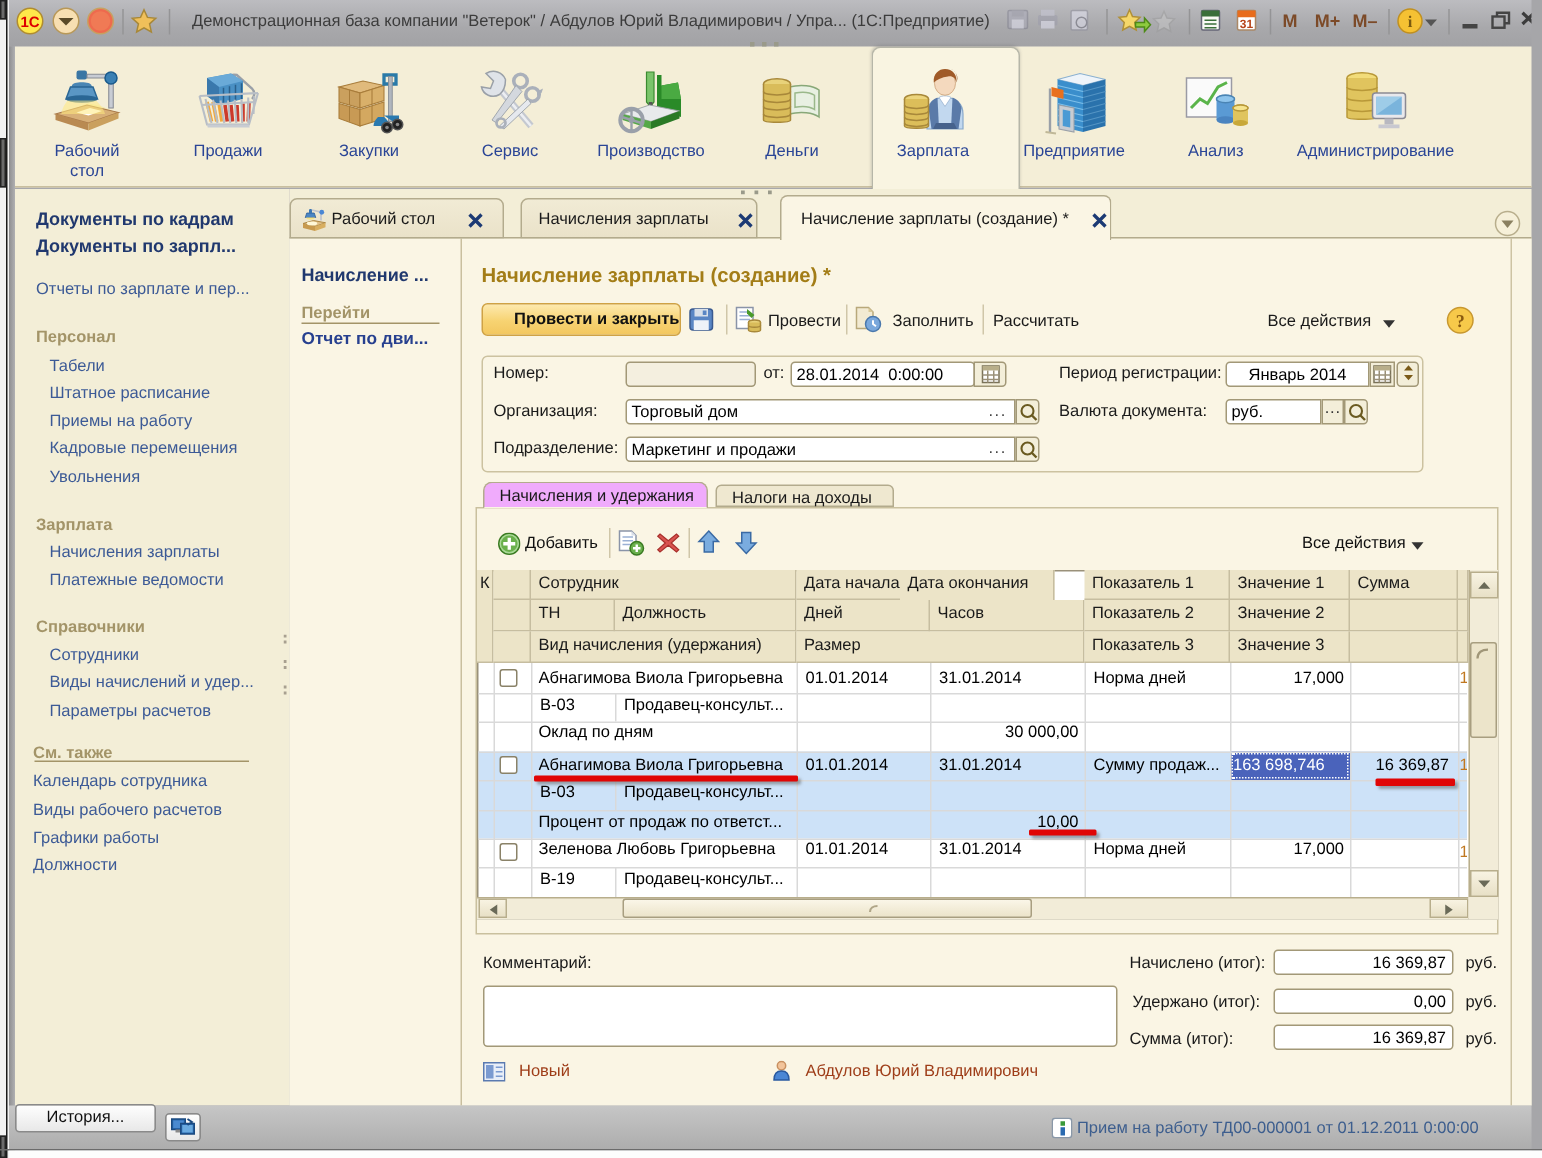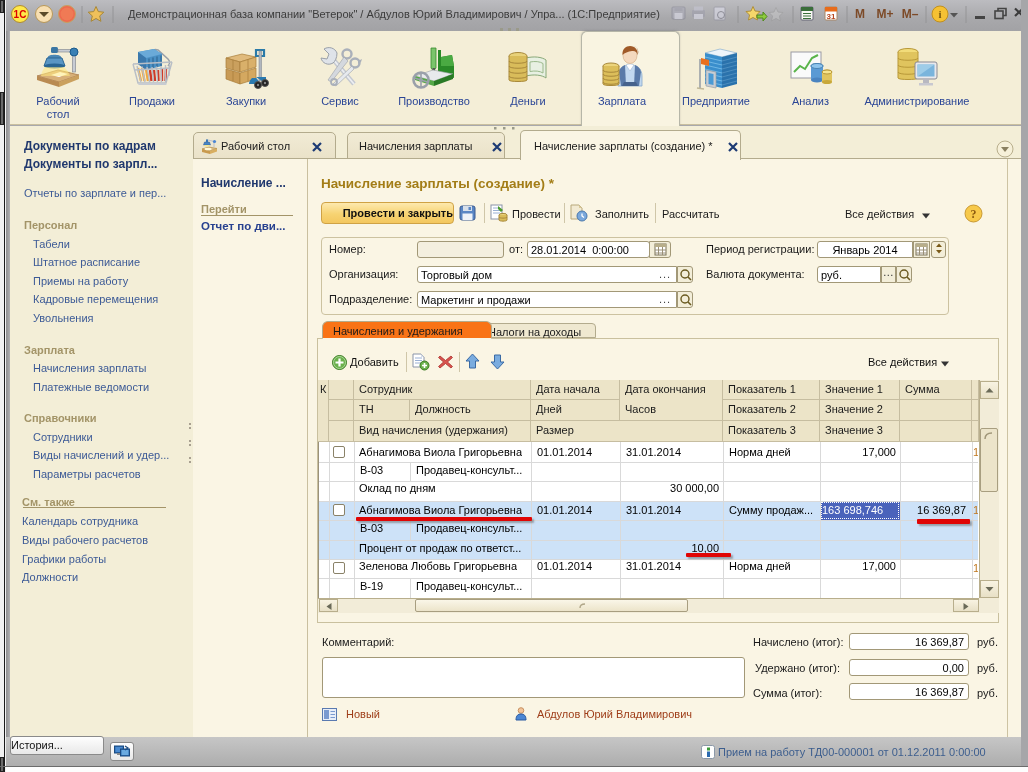--- a/index.html
+++ b/index.html
@@ -59,21 +59,21 @@
   
   .ttab { position:absolute; font-size:11px; color:#1a1a1a; border:1px solid #b3ab8d; border-radius:4px 4px 0 0; }
   #tpanel { left:317px; top:338px; width:682px; height:285px; border:1px solid #c9c09e; background:#faf5e4; }
   .hc { position:absolute; background:#ece4c8; border-right:1px solid #c6bda0; border-bottom:1px solid #c6bda0; font-size:11px; color:#1a1a1a; padding:3px 0 0 5px; overflow:hidden; white-space:nowrap; }
   .bc { position:absolute; font-size:11px; color:#000; white-space:nowrap; overflow:hidden; }
   .gl { position:absolute; background:#d9d9d9; }
   .num { text-align:right; }
 
   
   #statusbar { left:6px; top:737px; width:1015px; height:29px; background:linear-gradient(#c6c6c6,#adadad); }
-  #histbtn { left:10px; top:736px; width:94px; height:19px; background:linear-gradient(#fefefe,#e8e8e8); border:1px solid #8a8a8a; border-radius:3px; font-size:11px; text-align:left; line-height:17px; color:#111; }
+  #histbtn { left:10px; top:736px; width:94px; height:19px; background:linear-gradient(#fefefe,#e8e8e8); border:1px solid #8a8a8a; border-radius:3px; font-size:11px; text-align:center; line-height:17px; color:#111; }
   #histico { left:110px; top:742px; width:24px; height:19px; background:linear-gradient(#fefefe,#e8e8e8); border:1px solid #8a8a8a; border-radius:3px; }
   #stattext { left:718px; top:746px; font-size:11px; color:#3d5e8e; }
 
   .redline { position:absolute; height:4px; background:#e00505; box-shadow:2px 2px 2px rgba(100,100,100,.55); border-radius:1px; z-index:5; }
 </style>
 </head>
 <body>
 <div id="stage">
   <div class="abs" id="window"></div>
   <div class="abs" id="titlebar">
@@ -548,21 +548,21 @@
   <div class="abs flabel" style="left:329px;top:293px">Подразделение:</div>
   <div class="abs finput" style="left:417px;top:291px;width:260px;border-radius:3px 0 0 3px">Маркетинг и продажи</div>
   <div class="abs" style="left:659px;top:293px;font-size:11px;color:#444;letter-spacing:1px">...</div>
   <div class="abs fbtn" style="left:677px;top:291px;width:16px;border-radius:0 3px 3px 0">
     <svg width="13" height="13" style="margin-top:1px">
         <circle cx="6" cy="6" r="4" fill="none" stroke="#6a5a20" stroke-width="1.4"></circle>
         <line x1="9" y1="9" x2="12" y2="12" stroke="#6a5a20" stroke-width="1.6"></line>
       </svg>
   </div>
   <div class="abs" id="tpanel"></div>
-  <div class="abs ttab" style="left:322px;top:321px;width:170px;height:18px;background:#f97316;border-bottom:1px solid #faf5e4;z-index:2;padding:3px 0 0 10px;border-radius:6px 6px 0 0">Начисления и удержания</div>
+  <div class="abs ttab" style="left:322px;top:321px;width:150px;height:18px;background:#f0abfc;border-bottom:1px solid #faf5e4;z-index:2;padding:3px 0 0 10px;border-radius:6px 6px 0 0">Начисления и удержания</div>
   <div class="abs ttab" style="left:477px;top:323px;width:119px;height:15px;background:#efe8d0;padding:2px 0 0 10px">Налоги на доходы</div>
   <svg class="abs" style="left:332px;top:355px" width="15" height="15">
       <circle cx="7.5" cy="7.5" r="7" fill="#6ab04c" stroke="#3a7a22"></circle>
       <circle cx="7.5" cy="7.5" r="6" fill="none" stroke="#a8d896" stroke-width="1"></circle>
       <path d="M7.5 3.5 L7.5 11.5 M3.5 7.5 L11.5 7.5" stroke="#fff" stroke-width="2.2"></path>
     </svg>
   <div class="abs" style="left:350px;top:356px;font-size:11px;color:#111">Добавить</div>
   <div class="abs vsep" style="left:406px;top:352px;height:20px"></div>
   <svg class="abs" style="left:412px;top:353px" width="18" height="18" viewBox="0 0 18 18">
     <path d="M1 1 L9 1 L12 4 L12 14 L1 14 Z" fill="#fff" stroke="#8a94a8"></path>
@@ -588,21 +588,21 @@
   <div class="abs" style="left:868px;top:356px;font-size:11px;color:#111">Все действия</div>
   <svg class="abs" style="left:940px;top:360px" width="10" height="8">
       <path d="M1 1.5 L9 1.5 L5 6.5 Z" fill="#333"></path>
     </svg>
 
   <div class="abs" style="left:318px;top:380px;width:681px;height:233px;background:#fff;border:1px solid #9a917a"></div>
     <div class="hc" style="left:318px;top:380px;width:11px;height:62px"><span style="margin-left:-3px">К</span></div>
     <div class="hc" style="left:329px;top:380px;width:25px;height:20px"></div>
     <div class="hc" style="left:354px;top:380px;width:177px;height:20px">Сотрудник</div>
     <div class="hc" style="left:531px;top:380px;width:89px;height:20px">Дата начала</div>
-    <div class="hc" style="left:620px;top:380px;width:103px;height:36px">Дата окончания</div>
+    <div class="hc" style="left:600px;top:380px;width:103px;height:36px">Дата окончания</div>
     <div class="hc" style="left:723px;top:380px;width:97px;height:20px">Показатель 1</div>
     <div class="hc" style="left:820px;top:380px;width:80px;height:20px">Значение 1</div>
     <div class="hc" style="left:900px;top:380px;width:72px;height:20px">Сумма</div>
     <div class="hc" style="left:972px;top:380px;width:7px;height:20px"></div>
     <div class="hc" style="left:329px;top:400px;width:25px;height:21px"></div>
     <div class="hc" style="left:354px;top:400px;width:56px;height:21px">ТН</div>
     <div class="hc" style="left:410px;top:400px;width:121px;height:21px">Должность</div>
     <div class="hc" style="left:531px;top:400px;width:89px;height:21px">Дней</div>
     <div class="hc" style="left:620px;top:400px;width:103px;height:21px">Часов</div>
     <div class="hc" style="left:723px;top:400px;width:97px;height:21px">Показатель 2</div>

